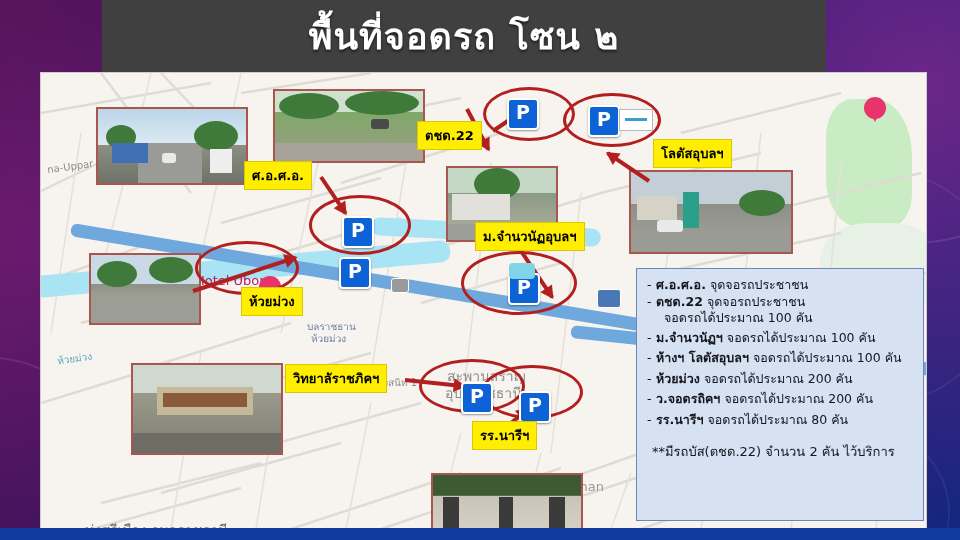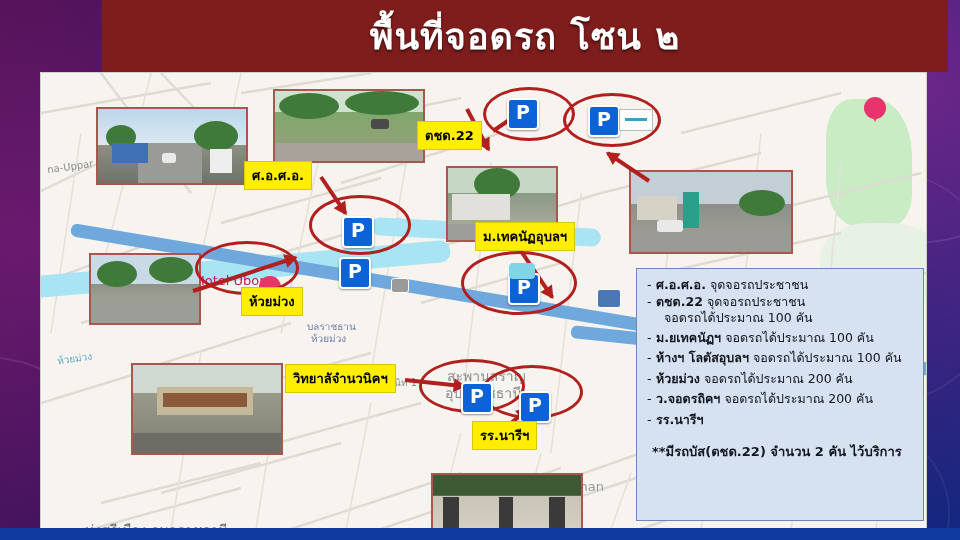--- a/index.html
+++ b/index.html
@@ -17,21 +17,21 @@
       radial-gradient(circle at 2% 44%, rgba(120,30,120,.75) 0%, rgba(60,20,100,0) 38%),
       linear-gradient(118deg,#4a1050 0%,#3c1157 22%,#2b1160 48%,#1e1a73 72%,#15277f 100%);
   }
   .bd-ring{position:absolute;border:2px solid rgba(255,255,255,.10);border-radius:50%;}
   .bd-ring.r1{width:330px;height:330px;right:-120px;top:-90px;}
   .bd-ring.r2{width:230px;height:230px;right:-40px;top:170px;border-color:rgba(255,255,255,.07);}
   .bd-ring.r3{width:300px;height:300px;left:-170px;bottom:-120px;border-color:rgba(255,255,255,.09);}
   .bd-ring.r4{width:170px;height:170px;right:10px;bottom:-60px;border-color:rgba(255,255,255,.06);}
 
   
-  .header{position:absolute;left:102px;top:0;width:846px;height:72px;background:#7f1d1d;}
+  .header{position:absolute;left:102px;top:0;width:724px;height:72px;background:#404040;}
   .header-title{position:absolute;left:0;top:0;width:100%;height:72px;
     display:flex;align-items:center;justify-content:center;
     color:#ffffff;font-size:36px;font-weight:bold;letter-spacing:1px;
     text-shadow:0 2px 3px rgba(0,0,0,.55);}
 
   
   .map-panel{position:absolute;left:40px;top:72px;width:885px;height:456px;
     background:#f7f4ef;overflow:hidden;border:1px solid #cfcfcf;}
   .map-green{position:absolute;right:14px;top:26px;width:86px;height:128px;
     background:#c9ecc4;border-radius:30% 44% 26% 38%;}
@@ -74,21 +74,21 @@
   .arrow:after{content:"";position:absolute;right:-2px;top:-5px;
     border-left:13px solid #b21f1f;border-top:7px solid transparent;border-bottom:7px solid transparent;}
 
   
   .legend{position:absolute;left:636px;top:268px;width:288px;height:253px;
     background:#d6e1f2;border:1px solid #6e86b8;padding:8px 10px;box-sizing:border-box;}
   .lg-row{display:flex;align-items:flex-start;color:#14161d;font-size:12.5px;line-height:1.25;margin-bottom:1px;}
   .lg-dash{width:9px;flex:0 0 9px;}
   .lg-name{font-weight:bold;margin-right:4px;white-space:nowrap;}
   .lg-sub{padding-left:17px;color:#14161d;font-size:12.5px;line-height:1.3;margin-bottom:3px;}
-  .lg-note{margin-top:13px;font-size:13px;font-weight:bold;color:#14161d;padding-left:5px;}
+  .lg-note{margin-top:13px;font-size:13px;font-weight:normal;color:#14161d;padding-left:5px;}
 
   .bottom-strip{position:absolute;left:0;bottom:0;width:960px;height:12px;background:#113a9e;}
 </style>
 </head>
 <body>
 
 <div class="stage">
 
   <div class="backdrop">
     <div class="bd-ring r1"></div>
@@ -255,23 +255,24 @@
     </div>
     <div class="pmark" style="left:301px;top:143px;">P</div>
     <div class="pmark" style="left:298px;top:184px;">P</div>
     <div class="pmark" style="left:467px;top:200px;">P</div>
     <div style="position:absolute;left:468px;top:190px;width:26px;height:16px;background:#7fd4e8;border-radius:4px;"></div>
     <div class="pmark" style="left:420px;top:309px;">P</div>
     <div class="pmark" style="left:478px;top:318px;">P</div>
 
     <div class="ylabel" style="left:376px;top:48px;">ตชด.22</div>
     <div class="ylabel" style="left:203px;top:88px;">ศ.อ.ศ.อ.</div>
-    <div class="ylabel" style="left:434px;top:149px;">ม.เทคนัฏอุบลฯ</div>
+    <div class="ylabel" style="left:612px;top:66px;">โลตัสอุบลฯ</div>
+    <div class="ylabel" style="left:434px;top:149px;">ม.จำนวนัฏอุบลฯ</div>
     <div class="ylabel" style="left:200px;top:214px;">ห้วยม่วง</div>
-    <div class="ylabel" style="left:244px;top:291px;">วิทยาลัจำนวนิคฯ</div>
+    <div class="ylabel" style="left:244px;top:291px;">วิทยาลัราชภิคฯ</div>
     <div class="ylabel" style="left:431px;top:348px;">รร.นารีฯ</div>
 
   </div>
 
   <div class="legend">
 
     <div class="lg-row">
       <span class="lg-dash">-</span>
       <span class="lg-name">ศ.อ.ศ.อ.</span>
       <span>จุดจอรถประชาชน</span>
@@ -279,21 +280,21 @@
 
     <div class="lg-row">
       <span class="lg-dash">-</span>
       <span class="lg-name">ตชด.22</span>
       <span>จุดจอรถประชาชน</span>
     </div>
     <div class="lg-sub">จอดรถได้ประมาณ 100 คัน</div>
 
     <div class="lg-row">
       <span class="lg-dash">-</span>
-      <span class="lg-name">ม.ยเทคนัฏฯ</span>
+      <span class="lg-name">ม.จำนวนัฏฯ</span>
       <span>จอดรถได้ประมาณ    100 คัน</span>
     </div>
 
     <div class="lg-row" style="margin-top:5px;">
       <span class="lg-dash">-</span>
       <span class="lg-name">ห้างฯ โลตัสอุบลฯ</span>
       <span>จอดรถได้ประมาณ 100 คัน</span>
     </div>
 
     <div class="lg-row" style="margin-top:5px;">
@@ -304,19 +305,20 @@
 
     <div class="lg-row" style="margin-top:5px;">
       <span class="lg-dash">-</span>
       <span class="lg-name">ว.จอดรถิคฯ</span>
       <span>จอดรถได้ประมาณ 200 คัน</span>
     </div>
 
     <div class="lg-row" style="margin-top:5px;">
       <span class="lg-dash">-</span>
       <span class="lg-name">รร.นารีฯ</span>
+      <span>จอดรถได้ประมาณ 80 คัน</span>
     </div>
 
     <div class="lg-note">**มีรถบัส(ตชด.22) จำนวน 2 คัน ไว้บริการ</div>
   </div>
 
   <div class="bottom-strip"></div>
 </div>
 
 </body></html>

